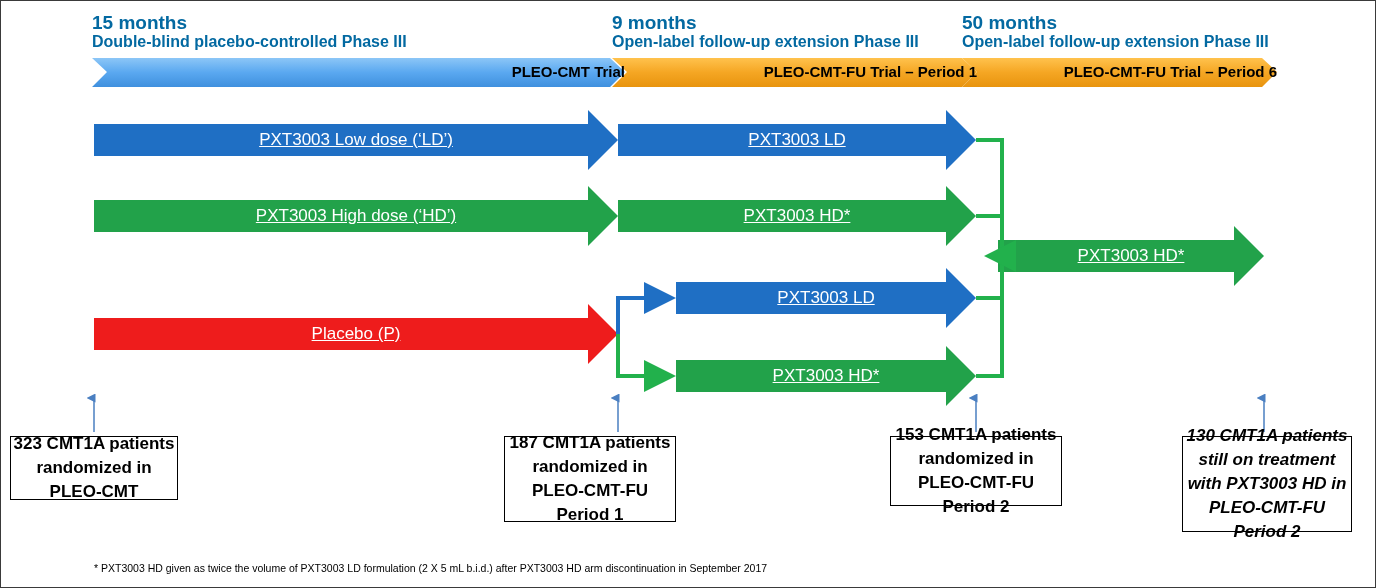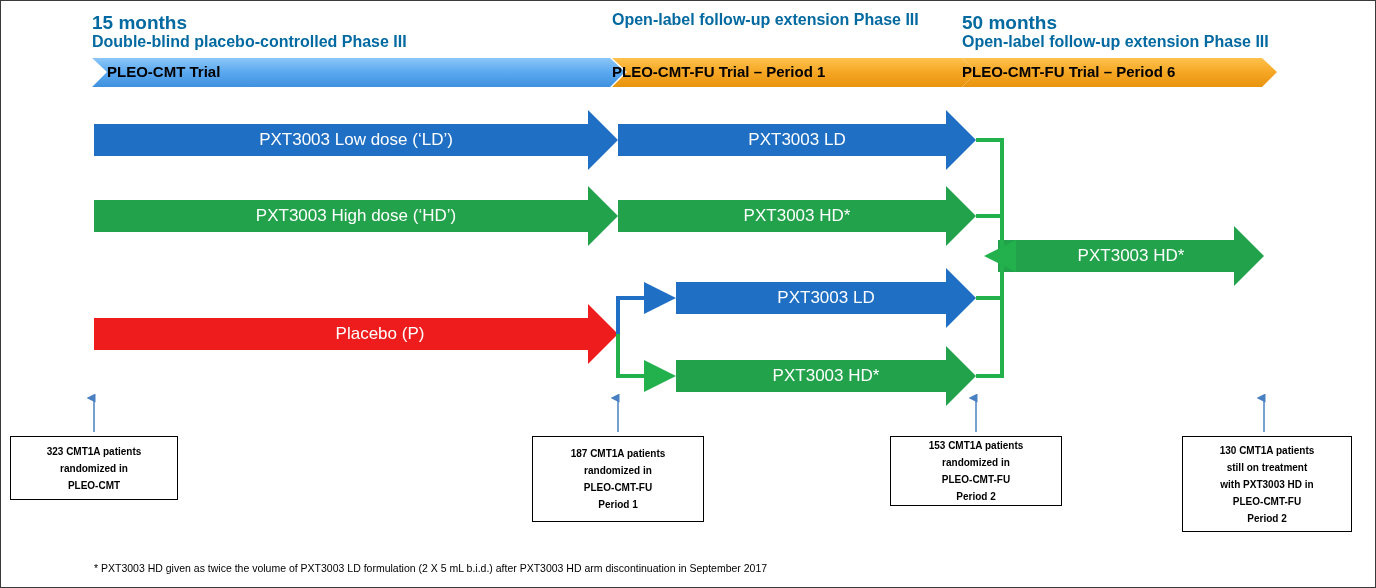--- a/index.html
+++ b/index.html
@@ -2,23 +2,23 @@
 <html><head>
 <meta charset="utf-8">
 <style>
   html, body { margin: 0; padding: 0; background: #ffffff; }
   body { width: 1376px; height: 588px; position: relative; overflow: hidden; font-family: "Liberation Sans", sans-serif; }
   .frame { position: absolute; left: 0; top: 0; width: 1374px; height: 586px; border: 1px solid #3a3a3a; }
   svg { position: absolute; left: 0; top: 0; }
   .hdr { position: absolute; text-align: left; color: #0369a1; font-weight: bold; }
   .hdr .big { font-size: 19px; line-height: 22px; }
   .hdr .small { font-size: 16px; line-height: 16px; }
-  .lbl { position: absolute; color: #fff; font-size: 17px; text-align: center; white-space: nowrap; }
-  .phase-lbl { position: absolute; color: #000; font-size: 15px; font-weight: bold; text-align: left; white-space: nowrap; }
-  .box { position: absolute; border: 1px solid #000; background: #fff; font-size: 10px; font-weight: bold; text-align: center; line-height: 17px; display: flex; align-items: center; justify-content: center; box-sizing: border-box; }
+  .lbl { position: absolute; color: #fff; font-size: 17px; text-align: center; white-space: nowrap; text-decoration: underline; }
+  .phase-lbl { position: absolute; color: #000; font-size: 15px; font-weight: bold; text-align: right; white-space: nowrap; }
+  .box { position: absolute; border: 1px solid #000; background: #fff; font-size: 17px; font-weight: bold; text-align: center; line-height: 24px; display: flex; align-items: center; justify-content: center; box-sizing: border-box; }
   .foot { position: absolute; left: 94px; top: 562px; font-size: 10.5px; color: #000; }
 </style>
 </head>
 <body>
 
 <div class="frame"></div>
 
 <svg width="1376" height="588">
   <defs>
     <linearGradient id="gBlue" x1="0" y1="0" x2="0" y2="1">
@@ -67,50 +67,51 @@
   <line x1="618" y1="432" x2="618" y2="398" stroke="#4a7fc1" stroke-width="1.5" marker-end="url(#ahM)"></line>
   <line x1="976" y1="432" x2="976" y2="398" stroke="#4a7fc1" stroke-width="1.5" marker-end="url(#ahM)"></line>
   <line x1="1264" y1="432" x2="1264" y2="398" stroke="#4a7fc1" stroke-width="1.5" marker-end="url(#ahM)"></line>
 </svg>
 
 <div class="hdr" style="left:92px; top:12px; width:535px;">
   <div class="big">15 months</div>
   <div class="small">Double-blind placebo-controlled Phase III</div>
 </div>
 <div class="hdr" style="left:612px; top:12px; width:365px;">
+  <div class="big">9 months</div>
   <div class="small">Open-label follow-up extension Phase III</div>
 </div>
 <div class="hdr" style="left:962px; top:12px; width:315px;">
   <div class="big">50 months</div>
   <div class="small">Open-label follow-up extension Phase III</div>
 </div>
 
 <div class="phase-lbl" style="left:107px; top:63px; width:518px;">PLEO-CMT Trial</div>
 <div class="phase-lbl" style="left:612px; top:63px; width:365px;">PLEO-CMT-FU Trial – Period 1</div>
 <div class="phase-lbl" style="left:962px; top:63px; width:315px;">PLEO-CMT-FU Trial – Period 6</div>
 
 <div class="lbl" style="left:94px; top:130px; width:524px;">PXT3003 Low dose (‘LD’)</div>
 <div class="lbl" style="left:94px; top:206px; width:524px;">PXT3003 High dose (‘HD’)</div>
-<div class="lbl" style="left:94px; top:324px; width:524px;padding-left:24px;">Placebo (P)</div>
+<div class="lbl" style="left:94px; top:324px; width:524px;">Placebo (P)</div>
 <div class="lbl" style="left:618px; top:130px; width:358px;">PXT3003 LD</div>
 <div class="lbl" style="left:618px; top:206px; width:358px;">PXT3003 HD*</div>
 <div class="lbl" style="left:676px; top:288px; width:300px;">PXT3003 LD</div>
 <div class="lbl" style="left:676px; top:366px; width:300px;">PXT3003 HD*</div>
 <div class="lbl" style="left:998px; top:246px; width:266px;">PXT3003 HD*</div>
 
 <div class="box" style="left:10px; top:436px; width:168px; height:64px; white-space:pre-line;">323 CMT1A patients
 randomized in
 PLEO-CMT</div>
-<div class="box" style="left:532px; top:436px; width:172px; height:86px; white-space:pre-line;">187 CMT1A patients
+<div class="box" style="left:504px; top:436px; width:172px; height:86px; white-space:pre-line;">187 CMT1A patients
 randomized in
 PLEO-CMT-FU
 Period 1</div>
 <div class="box" style="left:890px; top:436px; width:172px; height:70px; white-space:pre-line;">153 CMT1A patients
 randomized in
 PLEO-CMT-FU
 Period 2</div>
-<div class="box" style="left:1182px; top:436px; width:170px; height:96px; white-space:pre-line;">130 CMT1A patients
+<div class="box" style="left:1182px; top:436px; width:170px; height:96px; white-space:pre-line;font-style:italic;">130 CMT1A patients
 still on treatment
 with PXT3003 HD in
 PLEO-CMT-FU
 Period 2</div>
 
 <div class="foot">* PXT3003 HD given as twice the volume of PXT3003 LD formulation (2 X 5 mL b.i.d.) after PXT3003 HD arm discontinuation in September 2017</div>
 
 </body></html>

